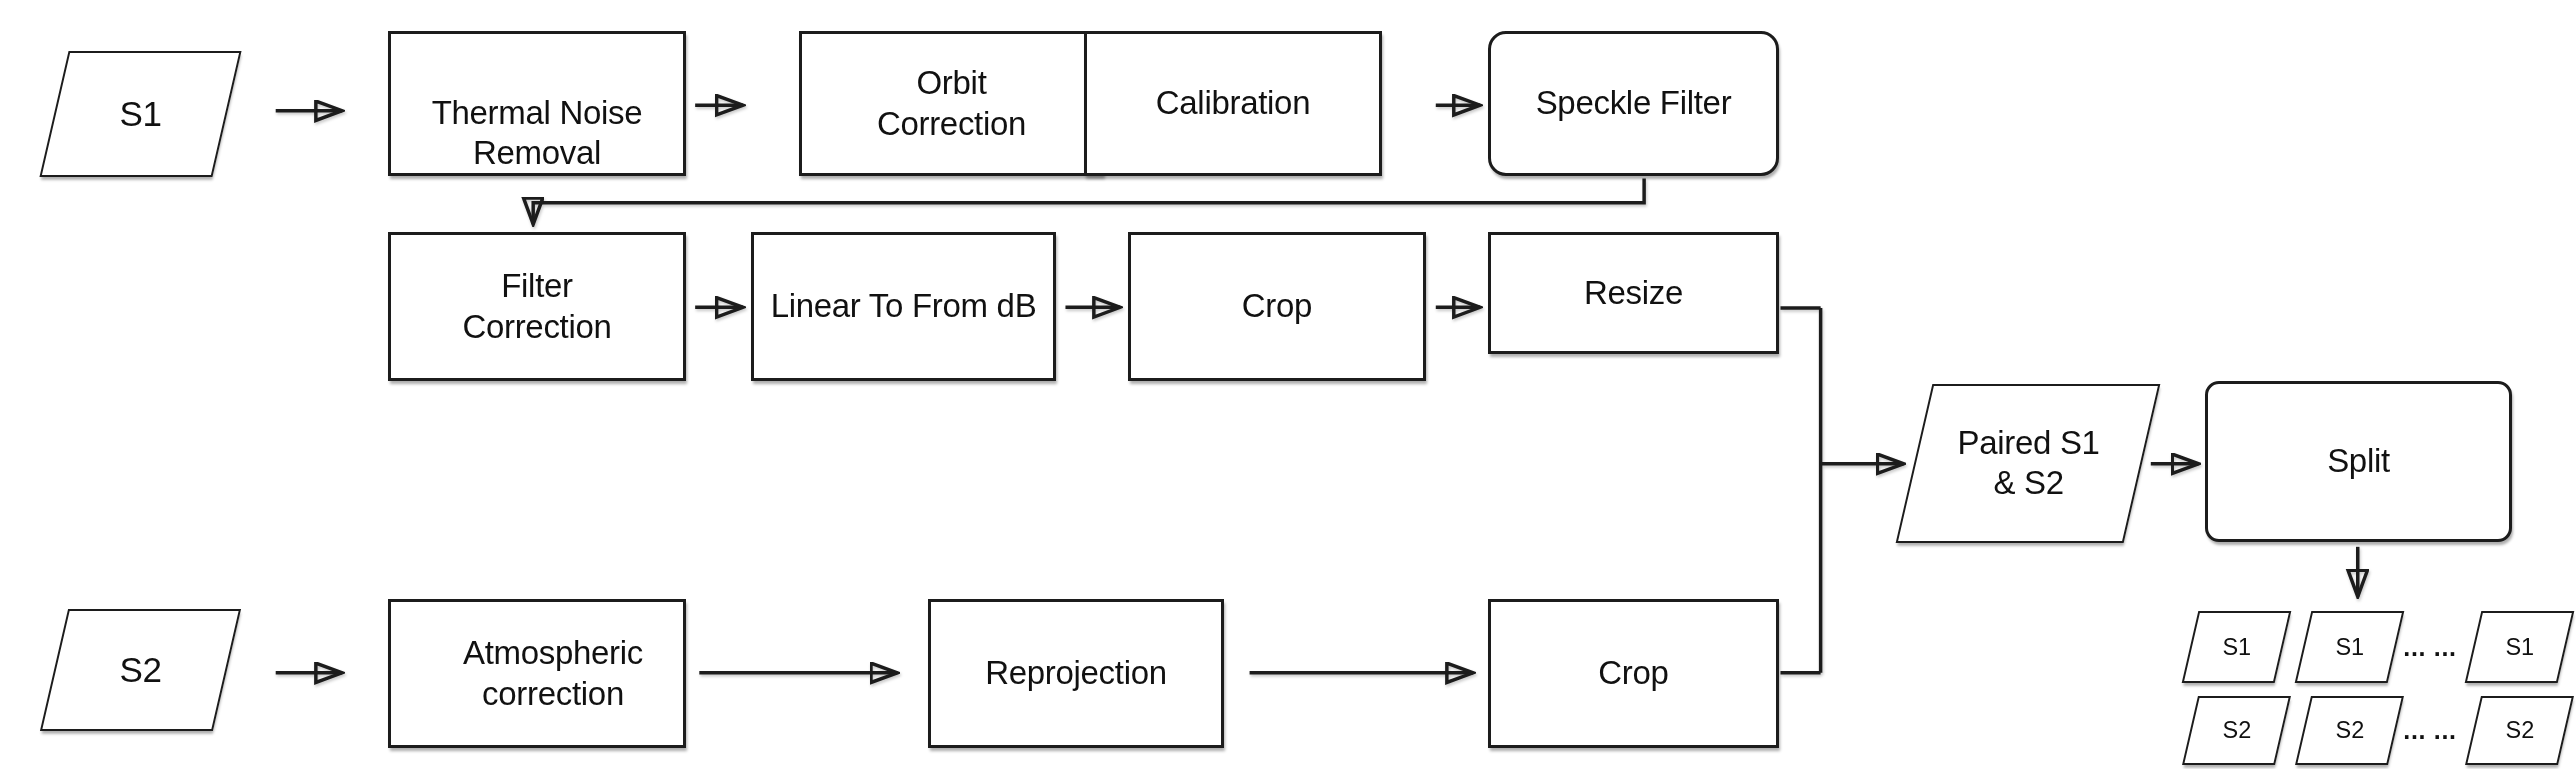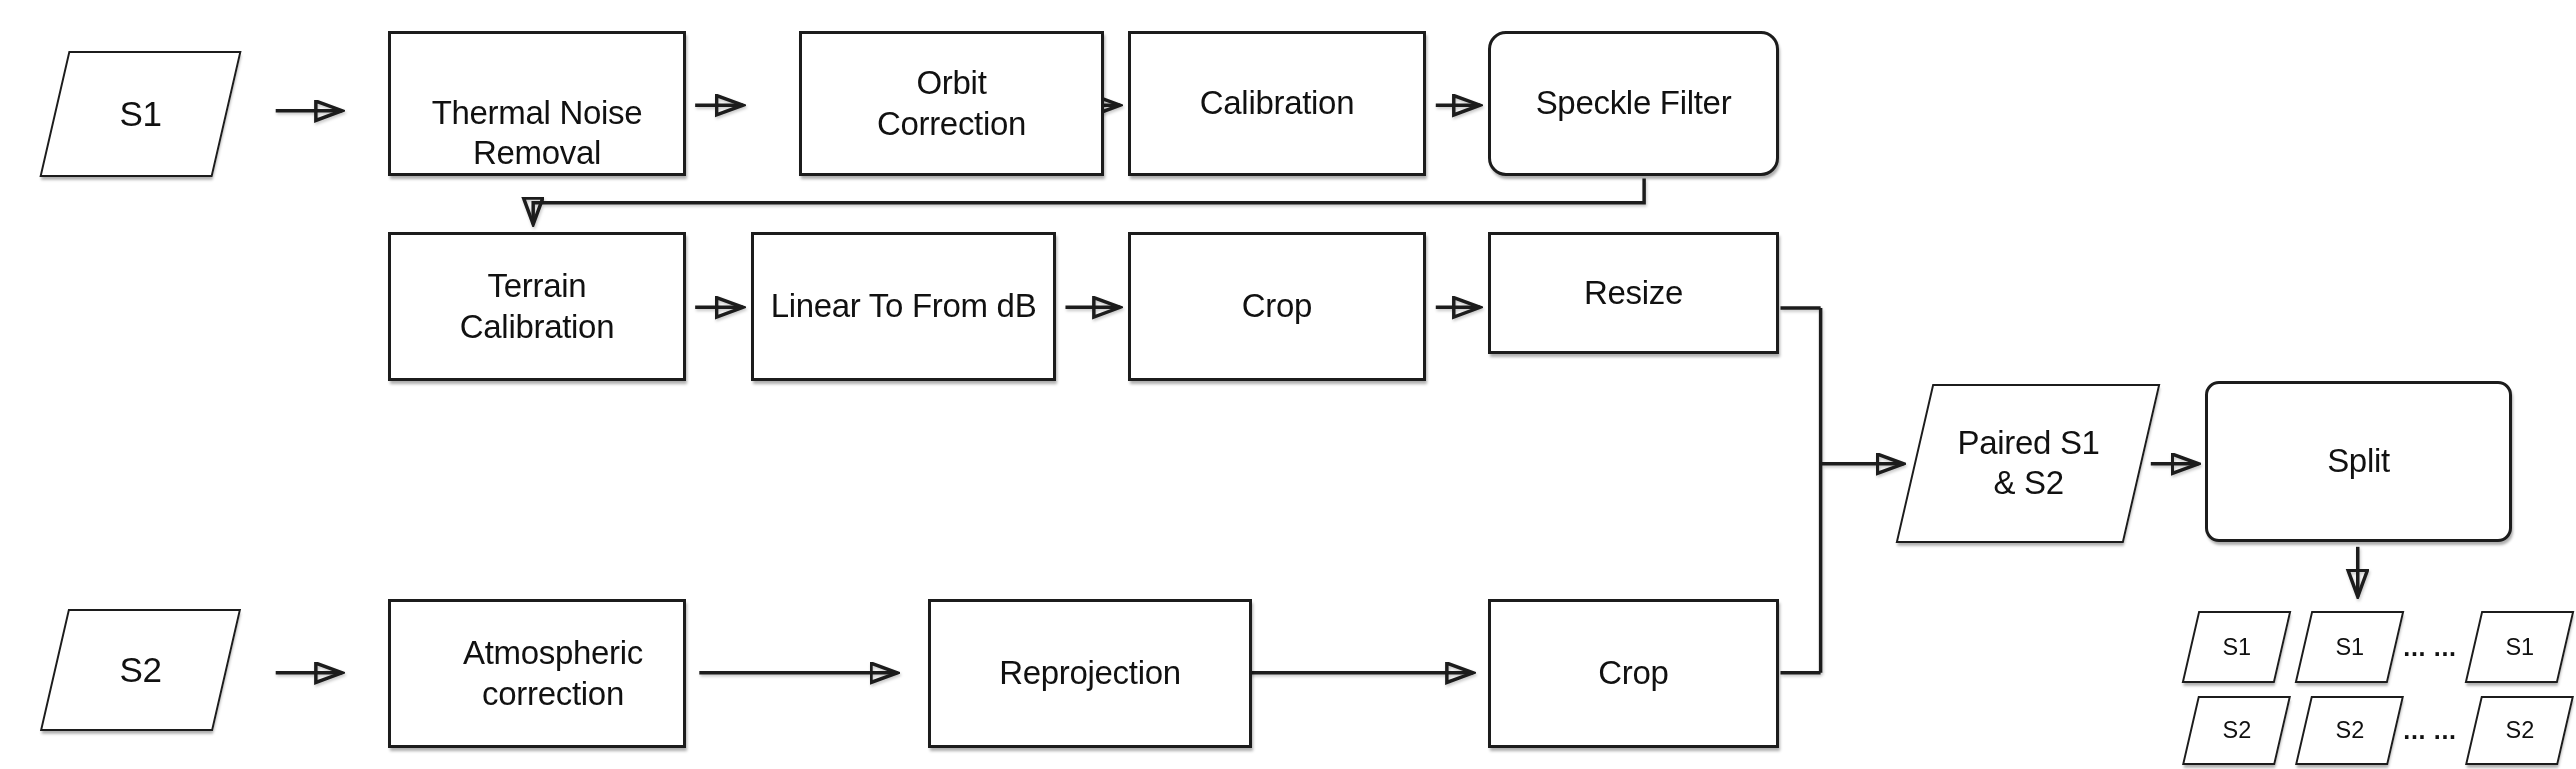--- a/index.html
+++ b/index.html
@@ -78,30 +78,30 @@
   </div>
 
   <div class="node mw360" style="left:388px;top:31px;width:298px;height:145px;align-items:flex-end;">
     <span class="label">Thermal Noise Removal</span>
   </div>
 
   <div class="node mw260" style="left:751px;top:31px;width:305px;height:145px;margin-left:48px;">
     <span class="label">Orbit Correction</span>
   </div>
 
-  <div class="node" style="left:1128px;top:31px;width:298px;height:145px;">
+  <div class="node" style="left:1084px;top:31px;width:298px;height:145px;">
     <span class="label">Calibration</span>
   </div>
 
   <div class="node" style="left:1488px;top:31px;width:291px;height:145px;border-radius:18px;">
     <span class="label">Speckle Filter</span>
   </div>
 
   <div class="node mw300" style="left:388px;top:232px;width:298px;height:149px;">
-    <span class="label">Terrain Calibration</span>
+    <span class="label">Filter Correction</span>
   </div>
 
   <div class="node mw390" style="left:751px;top:232px;width:305px;height:149px;">
     <span class="label">Linear To From dB</span>
   </div>
 
   <div class="node" style="left:1128px;top:232px;width:298px;height:149px;">
     <span class="label">Crop</span>
   </div>
 
@@ -110,21 +110,21 @@
   </div>
 
   <div class="node para io" style="left:54px;top:609px;width:173px;height:122px;">
     <span class="label">S2</span>
   </div>
 
   <div class="node mw350" style="left:388px;top:599px;width:298px;height:149px;padding-left:32px;">
     <span class="label">Atmospheric correction</span>
   </div>
 
-  <div class="node" style="left:928px;top:599px;width:324px;height:149px;">
+  <div class="node" style="left:928px;top:599px;width:296px;height:149px;">
     <span class="label">Reprojection</span>
   </div>
 
   <div class="node" style="left:1488px;top:599px;width:291px;height:149px;">
     <span class="label">Crop</span>
   </div>
 
   <div class="node para mw220" style="left:1914px;top:384px;width:228px;height:159px;">
     <span class="label">Paired S1 &amp; S2</span>
   </div>

